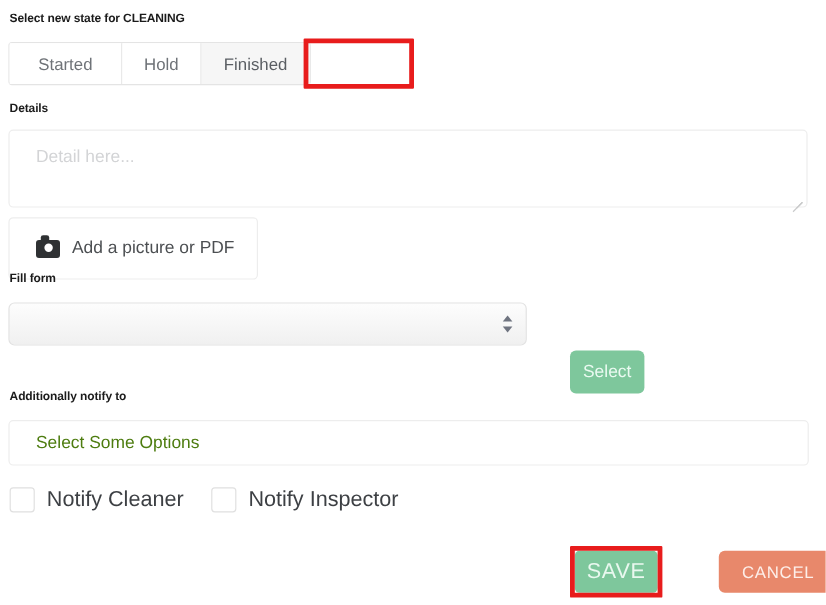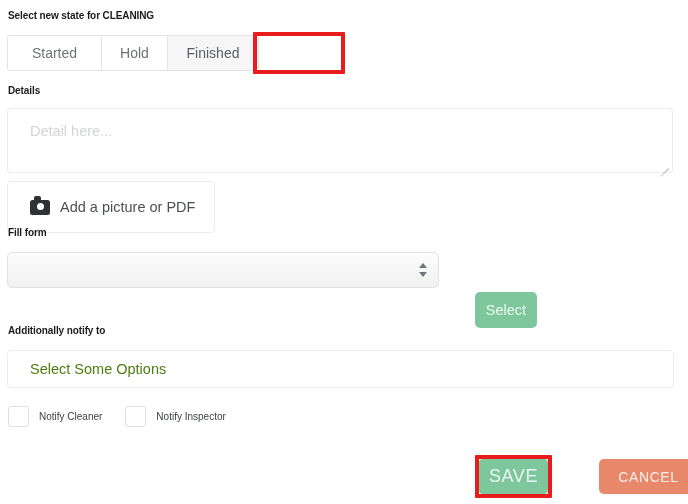--- a/index.html
+++ b/index.html
@@ -180,21 +180,21 @@
   .cbox{
     width:21px;height:21px;
     border:1px solid #e0e0e0;
     border-radius:3px;
     background:#ffffff;
     box-sizing:border-box;
     cursor:pointer;
     flex:none;
   }
   .cb-label{
-    font-size:10px;color:#3d4044;
+    font-size:18px;color:#3d4044;
     margin-left:10px;margin-right:23px;
     white-space:nowrap;
   }
 
   
   .btn-save{
     position:absolute;left:479px;top:459px;
     width:69px;height:35px;
     background:#7ec79c;
     border:none;border-radius:4px;

